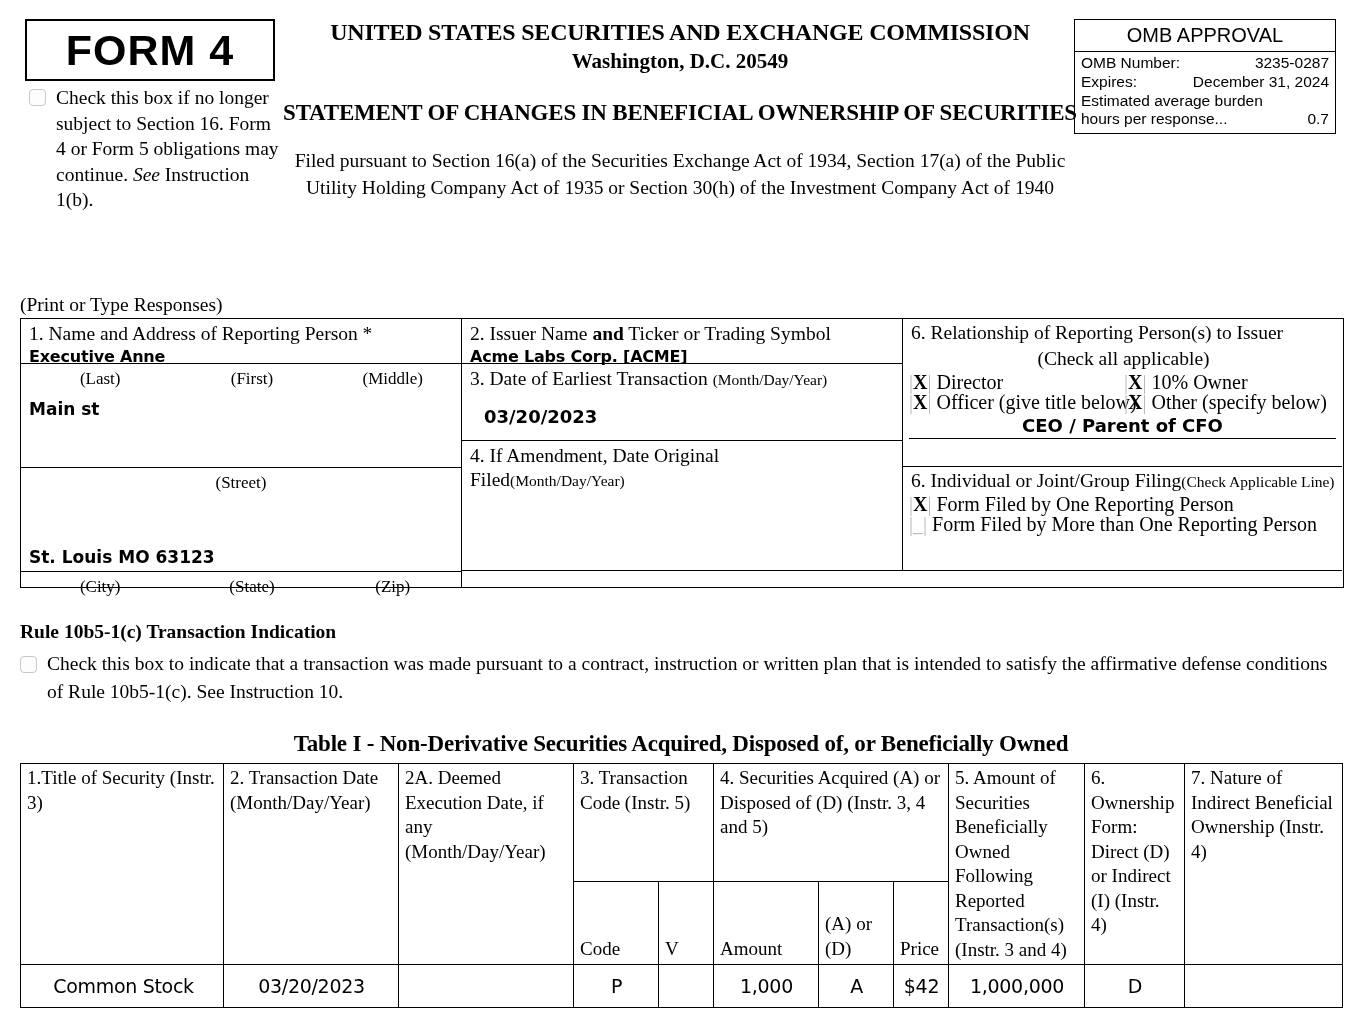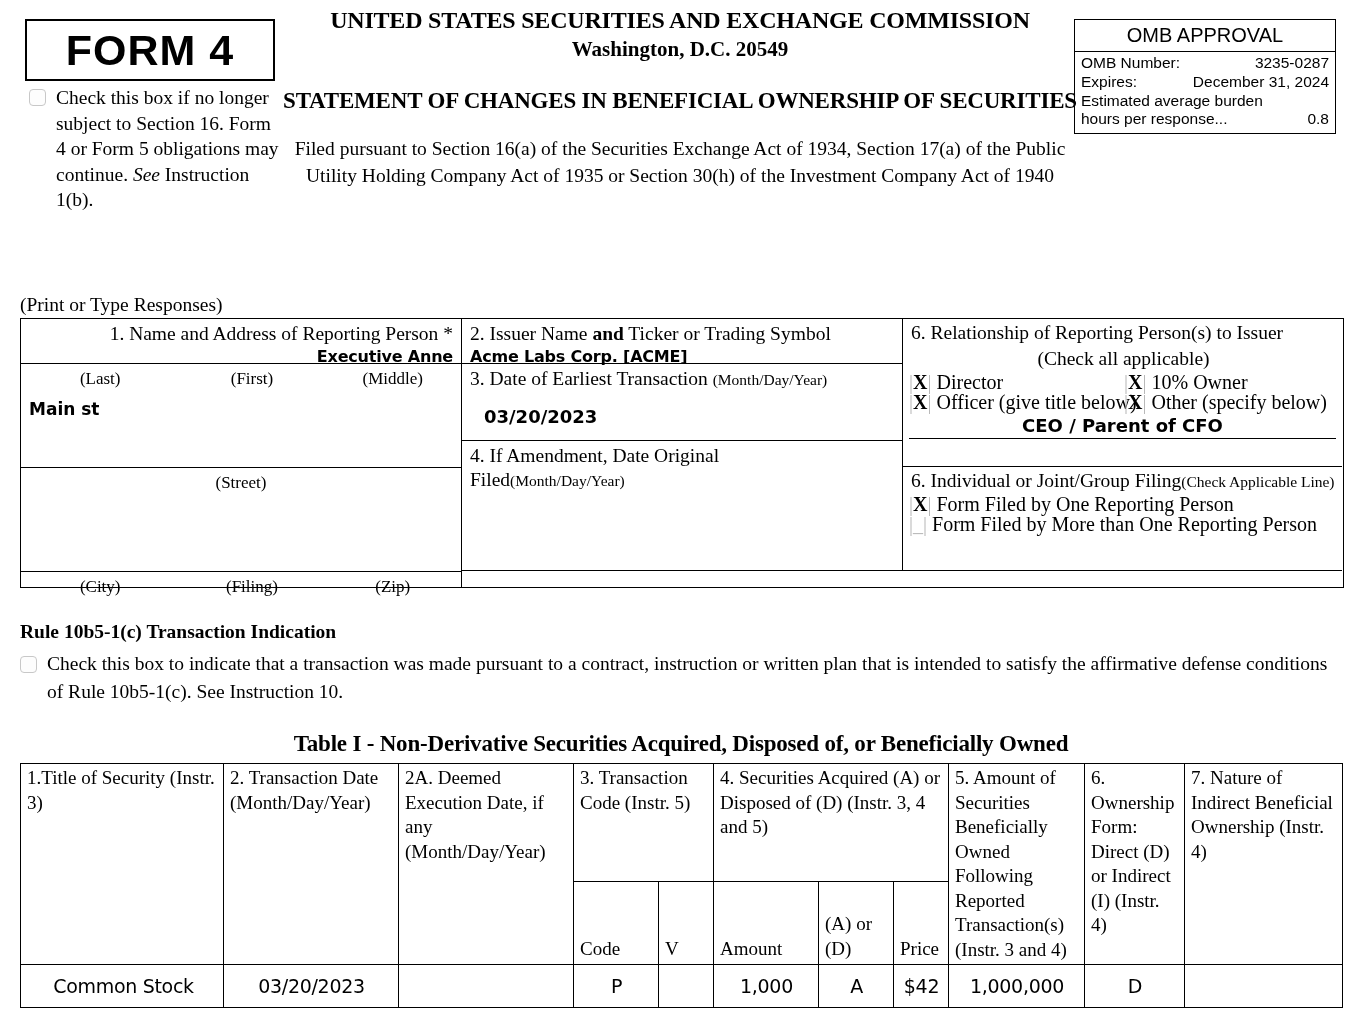--- a/index.html
+++ b/index.html
@@ -71,21 +71,21 @@
   }
   .nolonger-text {
     font-size: 19.5px;
     line-height: 25.5px;
   }
   .nolonger-text i { font-style: italic; }
 
   .center-head {
     position: absolute;
     left: 262px;
-    top: 0;
+    top: 12px;
     width: 826px;
     text-align: center;
   }
   .sec-title {
     font-size: 24px;
     font-weight: bold;
     line-height: 30px;
     letter-spacing: -0.2px;
   }
   .sec-sub {
@@ -203,21 +203,21 @@
     display: flex;
     font-size: 17px;
     line-height: 20px;
   }
   .subrow > span { text-align: center; }
   .s-last { width: 36%; }
   .s-first { width: 33%; }
   .s-mid { width: 31%; }
 
   
-  .lrow1 { height: 45px; text-align: right; }
+  .lrow1 { height: 45px; }
   .lrow2 { height: 104px; }
   .lrow3 { height: 104px; }
   .lrow4 { height: 38px; }
 
   
   .mrow1 { height: 45px; }
   .mrow2 { height: 77px; }
   .mrow3 { height: 128px; }
 
   .date-val {
@@ -396,21 +396,21 @@
           <span class="lbl">OMB Number:</span>
           <span>3235-0287</span>
         </div>
         <div class="omb-line">
           <span class="lbl">Expires:</span>
           <span>December 31, 2024</span>
         </div>
         <div>Estimated average burden</div>
         <div class="omb-line">
           <span class="lbl">hours per response...</span>
-          <span>0.8</span>
+          <span>0.7</span>
         </div>
       </div>
     </div>
   </div>
 
   <div class="print-type">(Print or Type Responses)</div>
 
   <div class="info-grid">
 
     <div class="col-l">
@@ -424,26 +424,27 @@
         <div class="subrow lab-center">
           <span class="s-last">(Last)</span>
           <span class="s-first">(First)</span>
           <span class="s-mid">(Middle)</span>
         </div>
         <div class="street-val">Main st</div>
       </div>
 
       <div class="cell cell-line lrow3">
         <div class="lab-center">(Street)</div>
+        <div class="city-val">St. Louis  MO  63123</div>
       </div>
 
       <div class="cell lrow4">
         <div class="subrow lab-center">
           <span class="s-last">(City)</span>
-          <span class="s-first">(Filing)</span>
+          <span class="s-first">(State)</span>
           <span class="s-mid">(Zip)</span>
         </div>
       </div>
     </div>
 
     <div class="col-m">
 
       <div class="cell cell-line cell-pad mrow1">
         <div class="qlabel"><span>2. Issuer Name </span><b>and</b><span> Ticker or Trading Symbol</span></div>
         <div class="qvalue">Acme Labs Corp. [ACME]</div>

